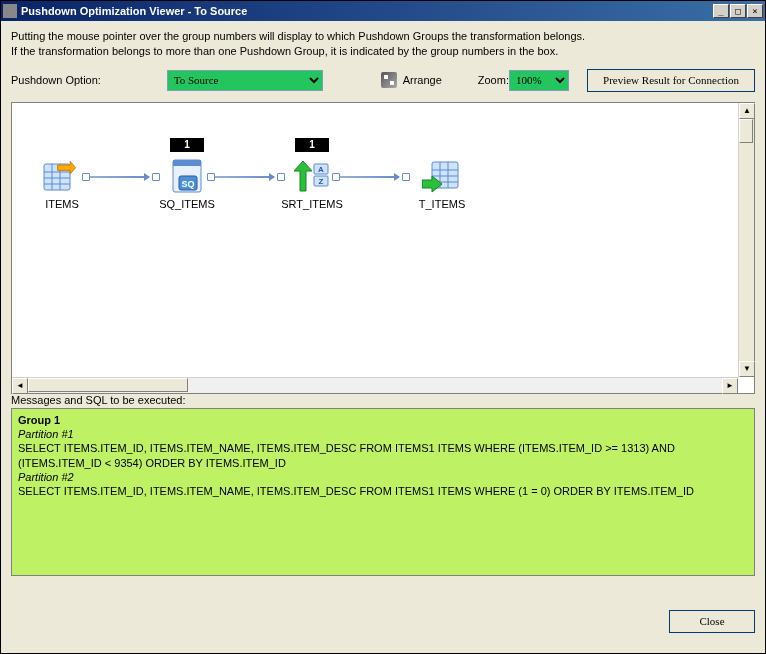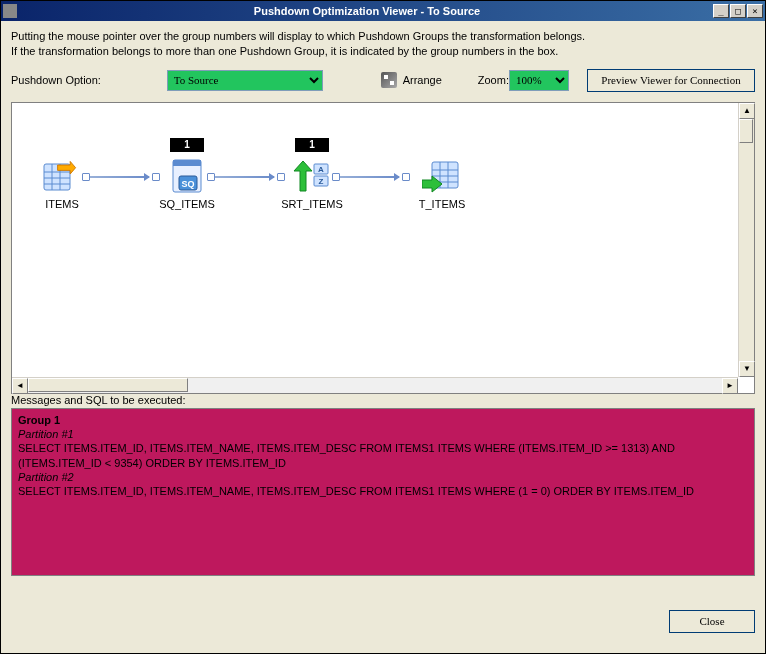--- a/index.html
+++ b/index.html
@@ -1,18 +1,18 @@
 <!DOCTYPE html>
 <html><head>
 <meta charset="utf-8">
 <style>
 * { box-sizing: border-box; margin: 0; padding: 0; }
 body { font-family: Tahoma, Arial, sans-serif; font-size: 11px; background: #fff; }
 .window { width: 766px; height: 654px; border: 1px solid #000; background: #ece9d8; display: flex; flex-direction: column; }
-.titlebar { background: linear-gradient(to right, #0a246a, #3a6ea5); color: #fff; height: 20px; display: flex; align-items: center; padding: 8px 2px; text-align: center; }
+.titlebar { background: linear-gradient(to right, #0a246a, #3a6ea5); color: #fff; height: 20px; display: flex; align-items: center; padding: 8px 2px; }
 .titlebar-icon { width: 14px; height: 14px; background: #888; margin-right: 4px; display: inline-block; }
 .titlebar-text { font-weight: bold; flex: 1; font-size: 11px; }
 .titlebar-btns { display: flex; gap: 1px; }
 .titlebar-btn { width: 16px; height: 14px; background: #d4d0c8; border: 1px solid #fff; border-right-color:#404040; border-bottom-color:#404040; display: flex; align-items: center; justify-content: center; font-size: 9px; font-family: monospace; color:#000; cursor: default; }
 .content { padding: 8px 10px; display: flex; flex-direction: column; flex: 1; }
 .info-text { font-size: 11px; color: #000; line-height: 1.35; margin-bottom: 10px; }
 .controls-row { display: flex; align-items: center; margin-bottom: 6px; justify-content: flex-end; }
 .label { width: 160px; font-size: 11px; }
 select { font-family: Tahoma; font-size: 11px; height: 21px; border: 1px solid #7f9db9; background: #22c55e; padding: 1px 2px; }
 .btn { font-family: Tahoma; font-size: 11px; height: 23px; padding: 0 10px; background: #ece9d8; border: 1px solid #003c74; cursor: default; }
@@ -29,21 +29,21 @@
 .hscroll-track { flex:1; background:#f0f0f0; }
 .hscroll-thumb { width:160px; height:14px; background:#ece9d8; border:1px solid #fff; border-right-color:#808080; border-bottom-color:#808080; }
 .vscroll-thumb { width:14px; height:24px; background:#ece9d8; border:1px solid #fff; border-right-color:#808080; border-bottom-color:#808080; margin-top:0; }
 .node { position: absolute; width: 70px; text-align: center; font-size: 11px; }
 .node-icon { width: 40px; height: 36px; margin: 0 auto 4px; display:block; }
 .node-badge { position:absolute; top:-20px; left:50%; transform:translateX(-50%); width:34px; height:14px; background:#000; color:#fff; font-weight:bold; font-size:10px; display:flex; align-items:center; justify-content:center; }
 .arrow-line { position:absolute; height:2px; background: linear-gradient(to right, #9bb2d9, #6a8bc9); }
 .arrow-line::after { content:""; position:absolute; right:-1px; top:-3px; border-left:6px solid #6a8bc9; border-top:4px solid transparent; border-bottom:4px solid transparent; }
 .conn-stub { position:absolute; width:8px; height:8px; background:#fff; border:1px solid #6a8bc9; border-radius:1px; }
 .messages-label { margin-top: 0; font-size: 11px; }
-.messages-box { border: 1px solid #808080; background: #be185d; height: 168px; margin-top: 2px; padding: 4px 6px; font-size: 11px; line-height: 1.3; overflow:hidden; }
+.messages-box { border: 1px solid #808080; background: #bef264; height: 168px; margin-top: 2px; padding: 4px 6px; font-size: 11px; line-height: 1.3; overflow:hidden; }
 .messages-box .group-title { font-weight: bold; }
 .messages-box .partition { font-style: italic; }
 .bottom-row { display: flex; justify-content: flex-end; padding-top: 10px; padding-bottom: 0; }
 .btn-close { width: 86px; margin-top: 24px; }
 </style>
 </head>
 <body>
 
 <div class="window">
   <div class="titlebar">
@@ -68,21 +68,21 @@
         <option>To Source</option>
       </select>
       <span style="width:60px"></span>
       <span class="arrange-icon"></span>
       <span style="margin-right:36px;">Arrange</span>
       <span style="">Zoom:</span>
       <select style="width:62px">
         <option>100%</option>
       </select>
       <span style="width:18px"></span>
-      <button class="btn" style="width:172px">Preview Viewer for Connection</button>
+      <button class="btn" style="width:172px">Preview Result for Connection</button>
     </div>
 
 
     <div class="canvas-wrap">
       <div class="canvas-inner">
 
         <div class="arrow-line" style="left:75px; top:73px; width:62px;"></div>
         <div class="conn-stub" style="left:70px; top:70px;"></div>
         <div class="conn-stub" style="left:140px; top:70px;"></div>
 

